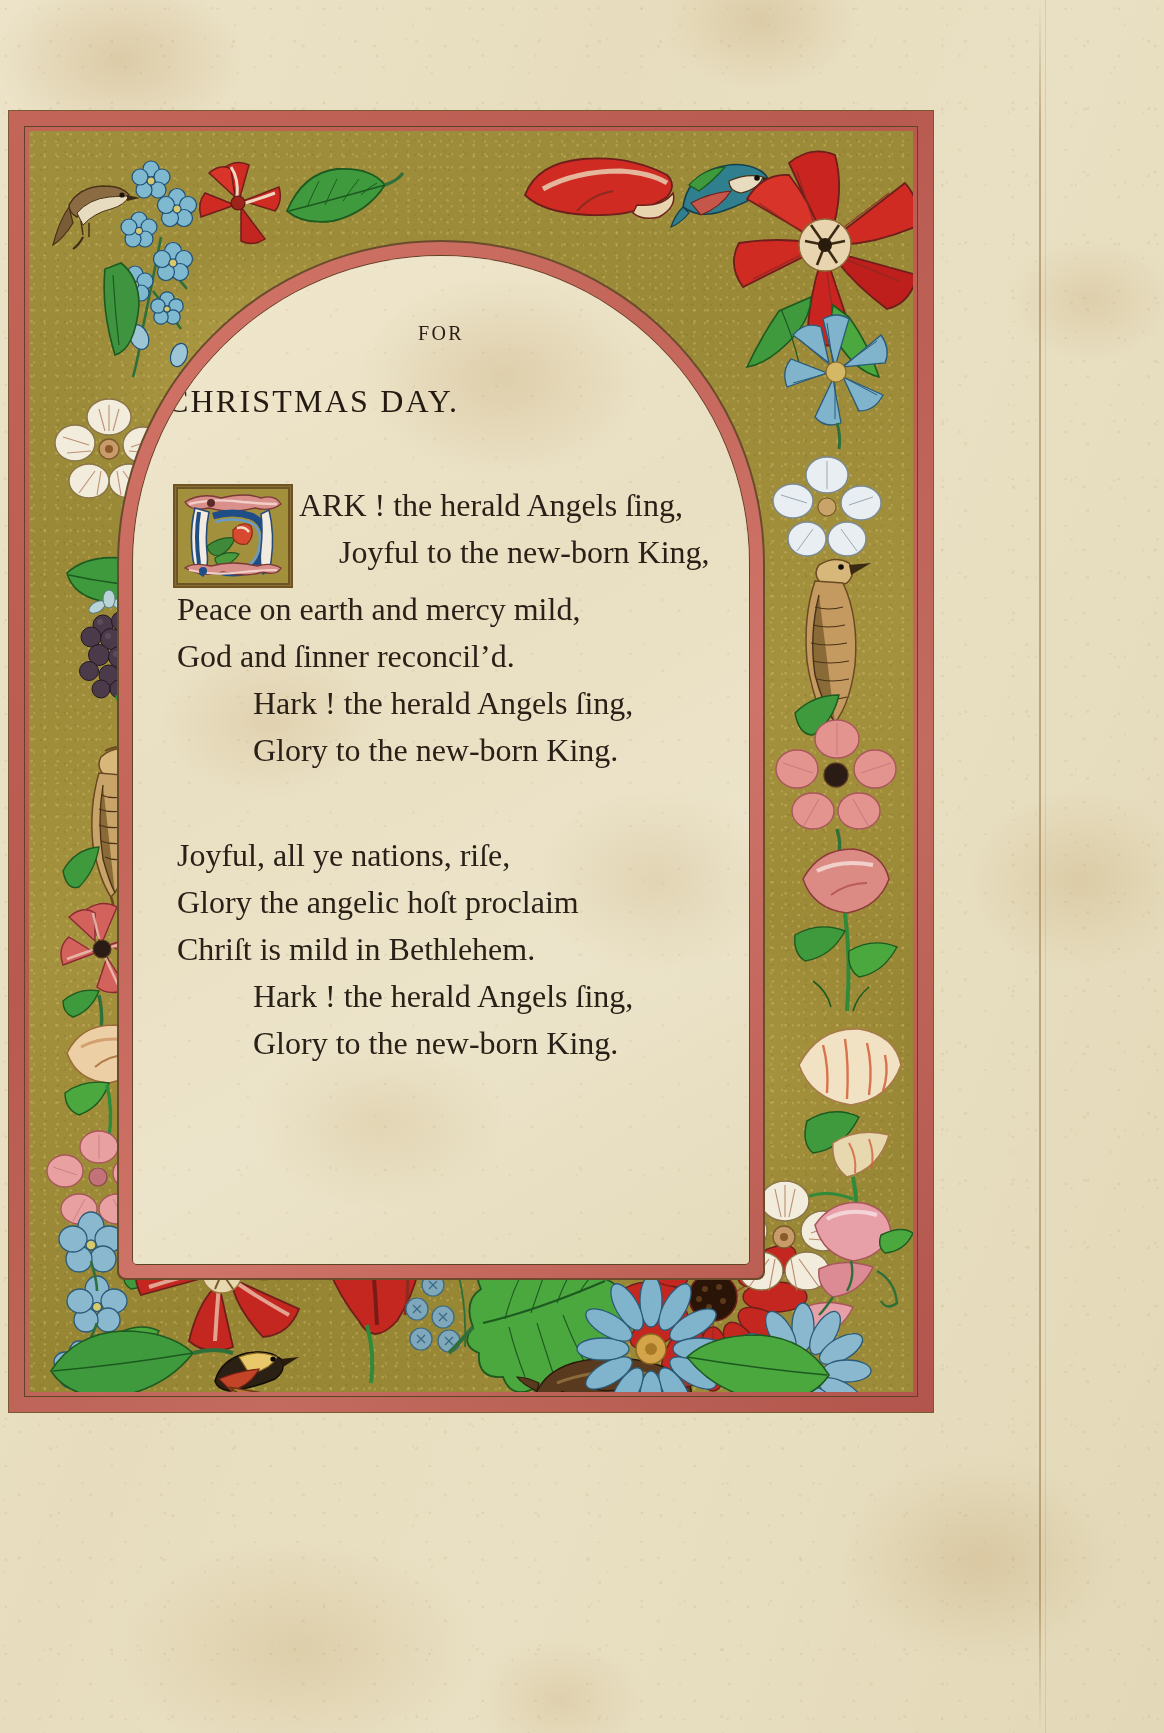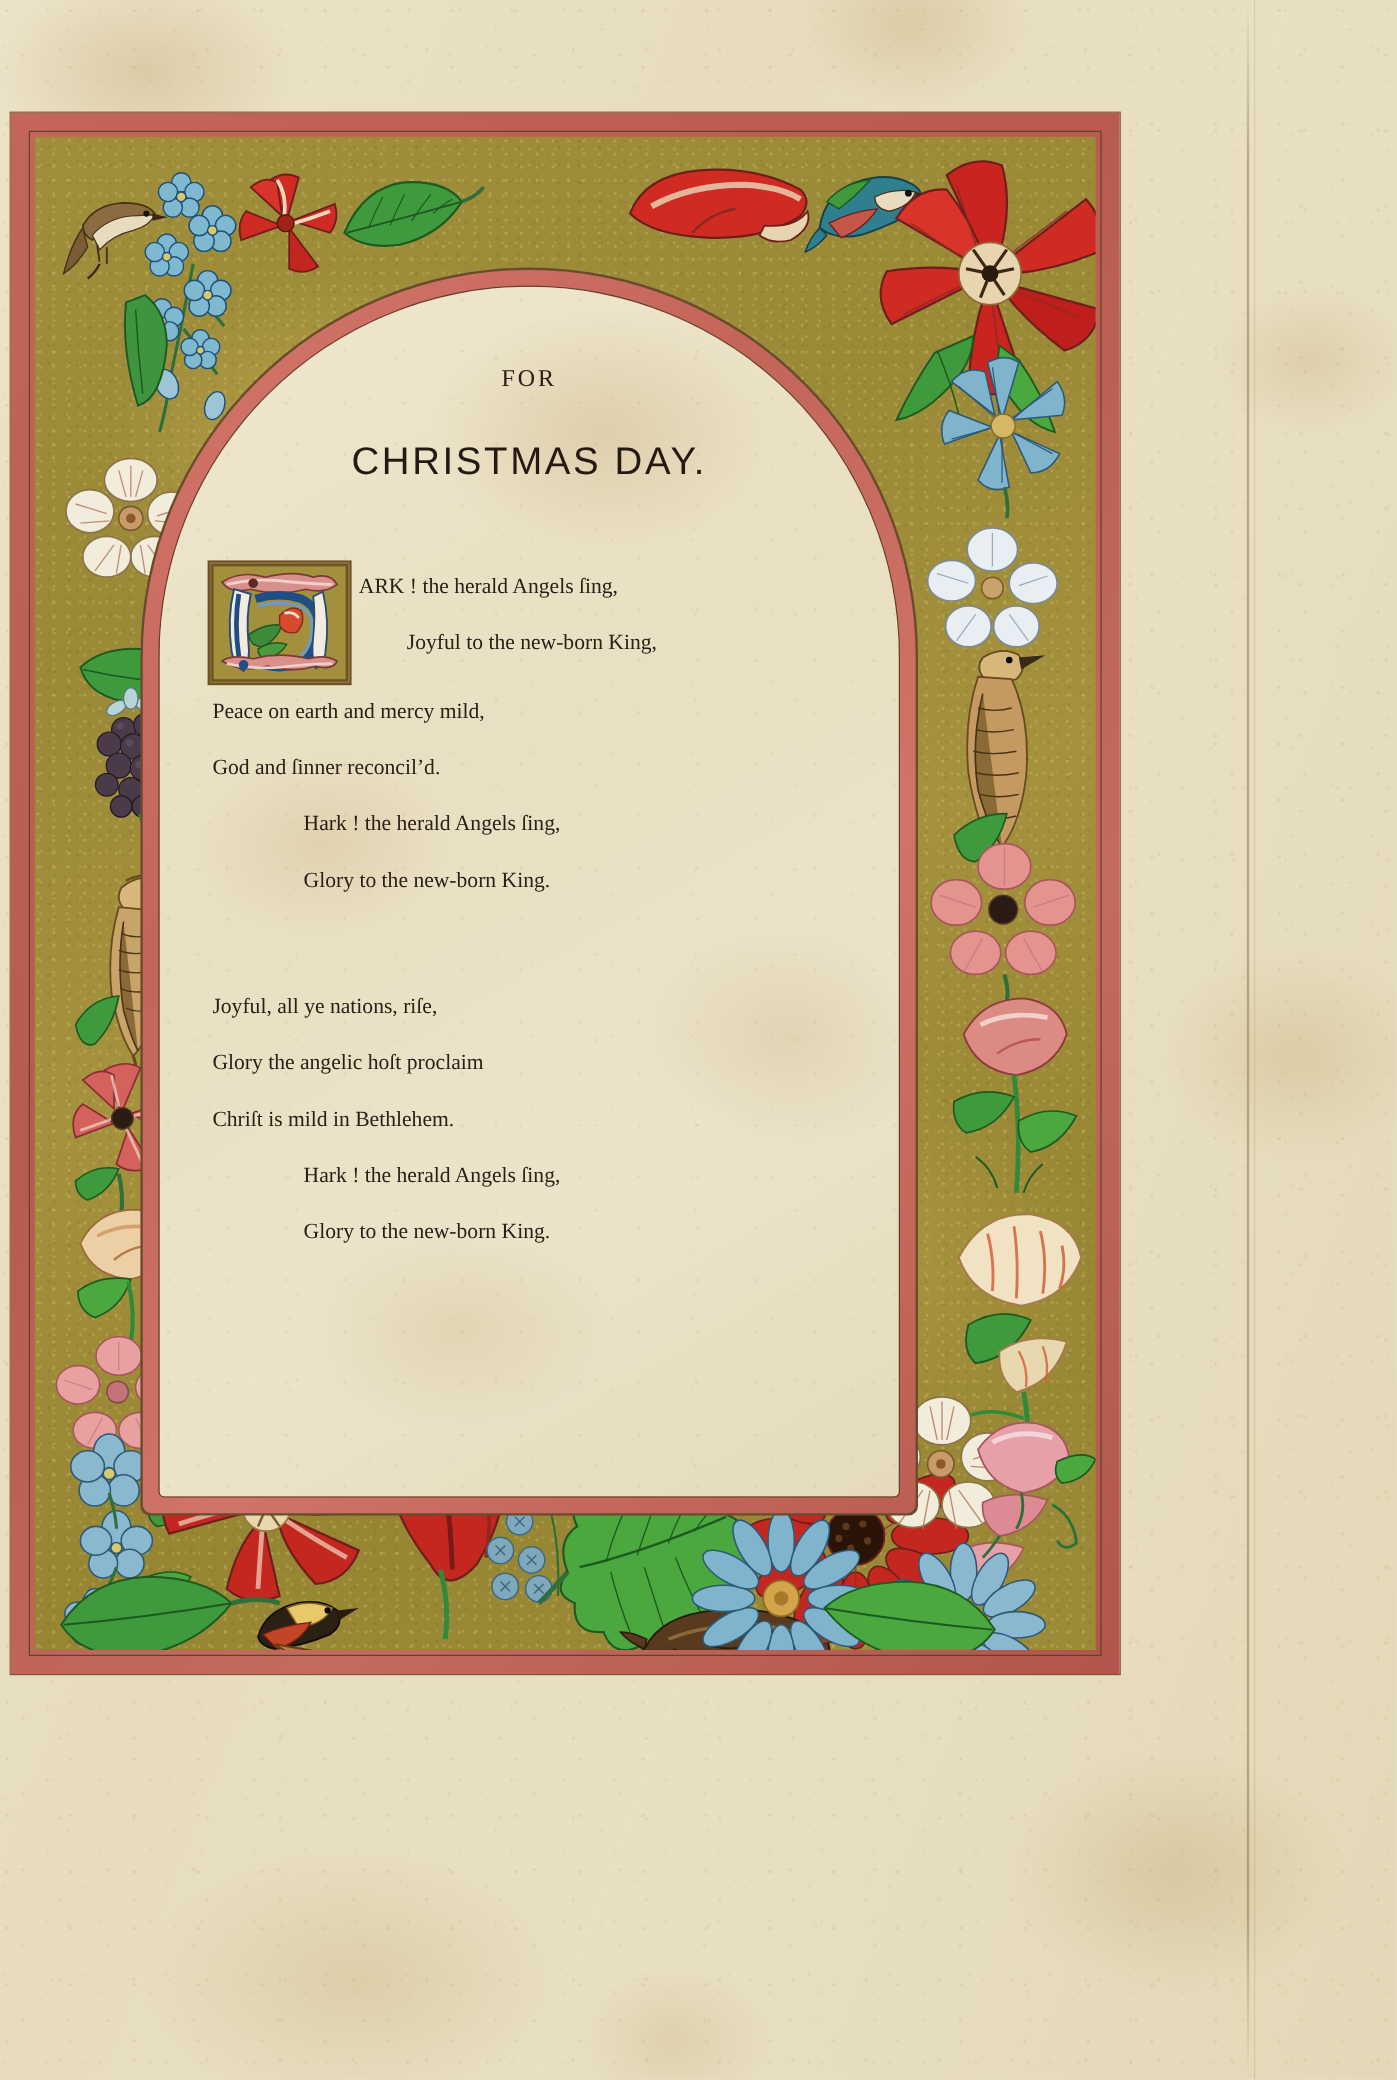--- a/index.html
+++ b/index.html
@@ -45,21 +45,21 @@
     position:absolute; left:1039px; top:0; width:2px; height:1733px;
     background:linear-gradient(to bottom, rgba(150,120,70,.0), rgba(150,120,70,.55) 8%, rgba(150,120,70,.55) 92%, rgba(150,120,70,0));
   }
   #page-edge2 {
     position:absolute; left:1045px; top:0; width:1px; height:1733px;
     background:rgba(160,130,80,.22);
   }
 
   
   #plate {
-    position:absolute; left:8px; top:93px; width:926px; height:1303px;
+    position:absolute; left:8px; top:110px; width:926px; height:1303px;
   }
   
   #plate-outline {
     position:absolute; inset:0;
     border:1px solid #7a5a33;
   }
   
   #outer-band {
     position:absolute; inset:1px;
     background:linear-gradient(135deg,#c4655a,#b95a50 40%,#c26b5e 70%,#b2554c);
@@ -139,33 +139,33 @@
     padding:66px 34px 0 34px;
   }
   .hdr-for {
     text-align:center;
     font-size:20px;
     letter-spacing:2.4px;
     color:#2b2017;
     font-family:"Liberation Serif", serif;
   }
   .hdr-title {
-    text-align:center;
+    text-align:left;
     font-size:32px;
     letter-spacing:2.2px;
     color:#241a12;
     margin-top:38px;
-    font-family:Liberation Sans, sans-serif;
+    font-family:Liberation Serif, serif;
   }
 
   #verses { margin-top:62px; }
   .stanza { margin-bottom:0; }
   .stanza + .stanza { margin-top:58px; }
   .ln {
-    font-size:18px;
+    font-size:32px;
     line-height:47px;
     color:#2a2017;
     white-space:pre;
     font-family:"Liberation Serif", serif;
   }
   .ln.i0 { padding-left:10px; }
   .ln.i2 { padding-left:86px; }
 
   
   .firstline { position:relative; min-height:104px; padding-left:132px; }

